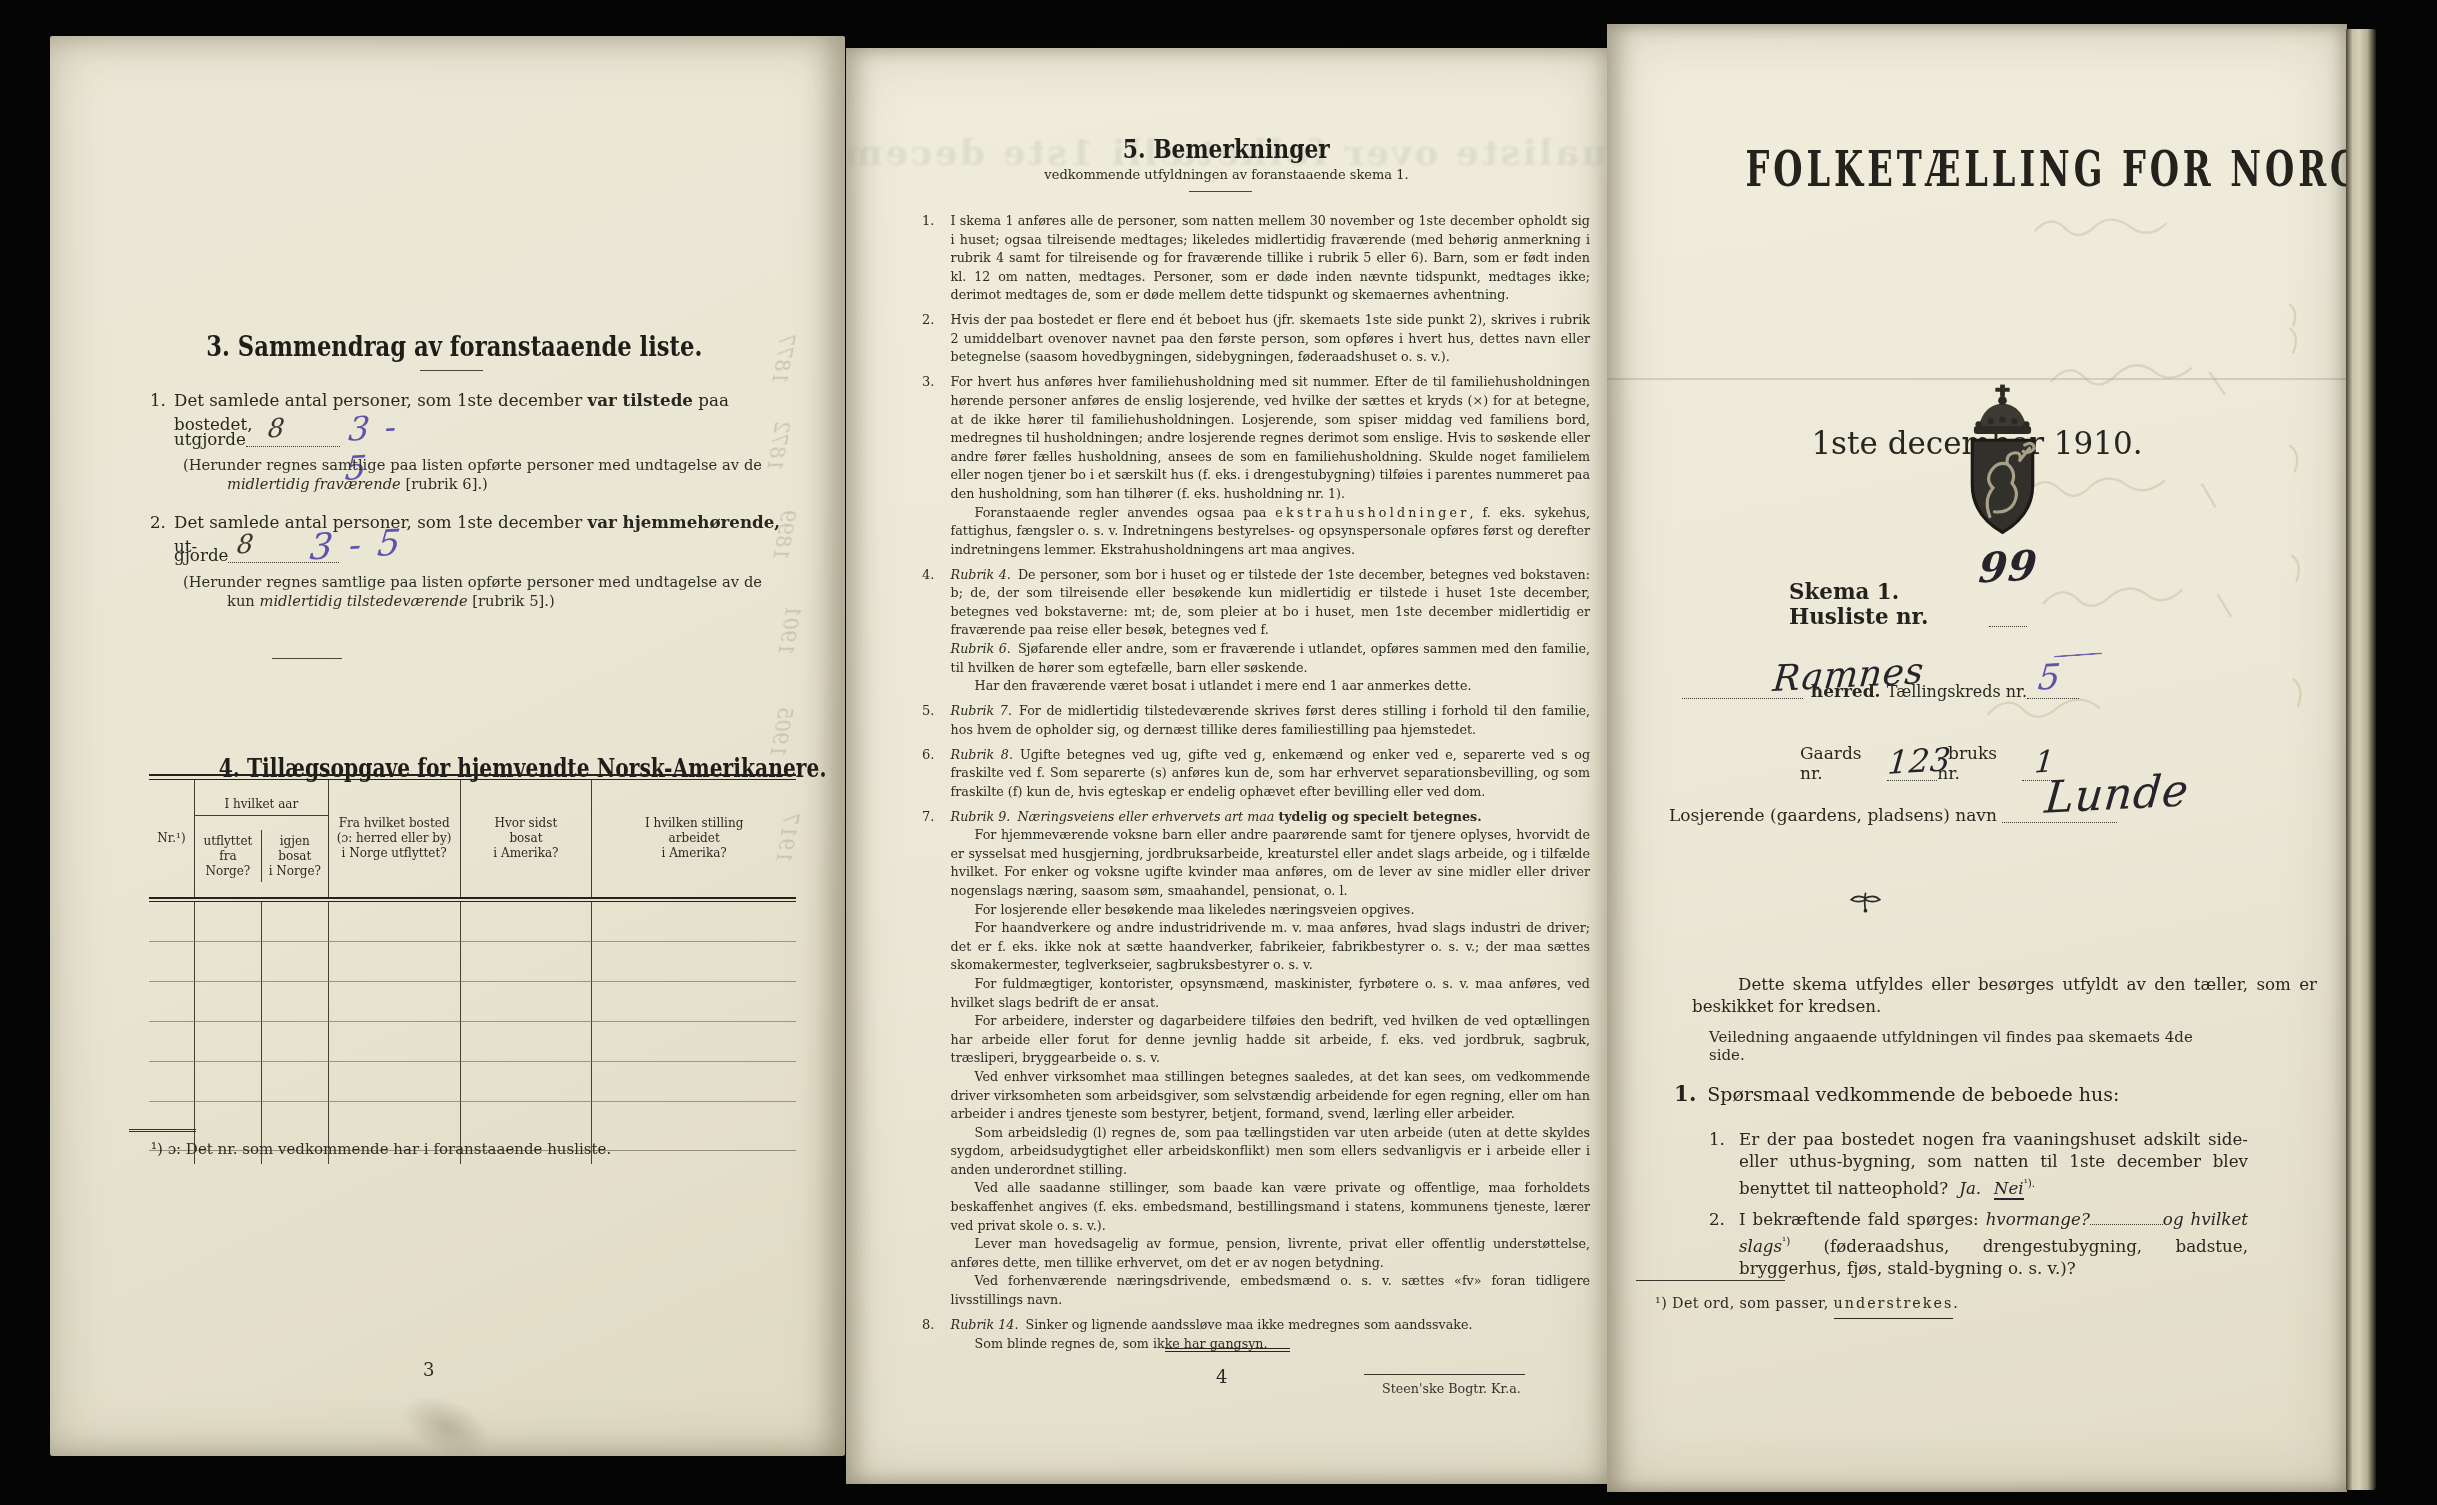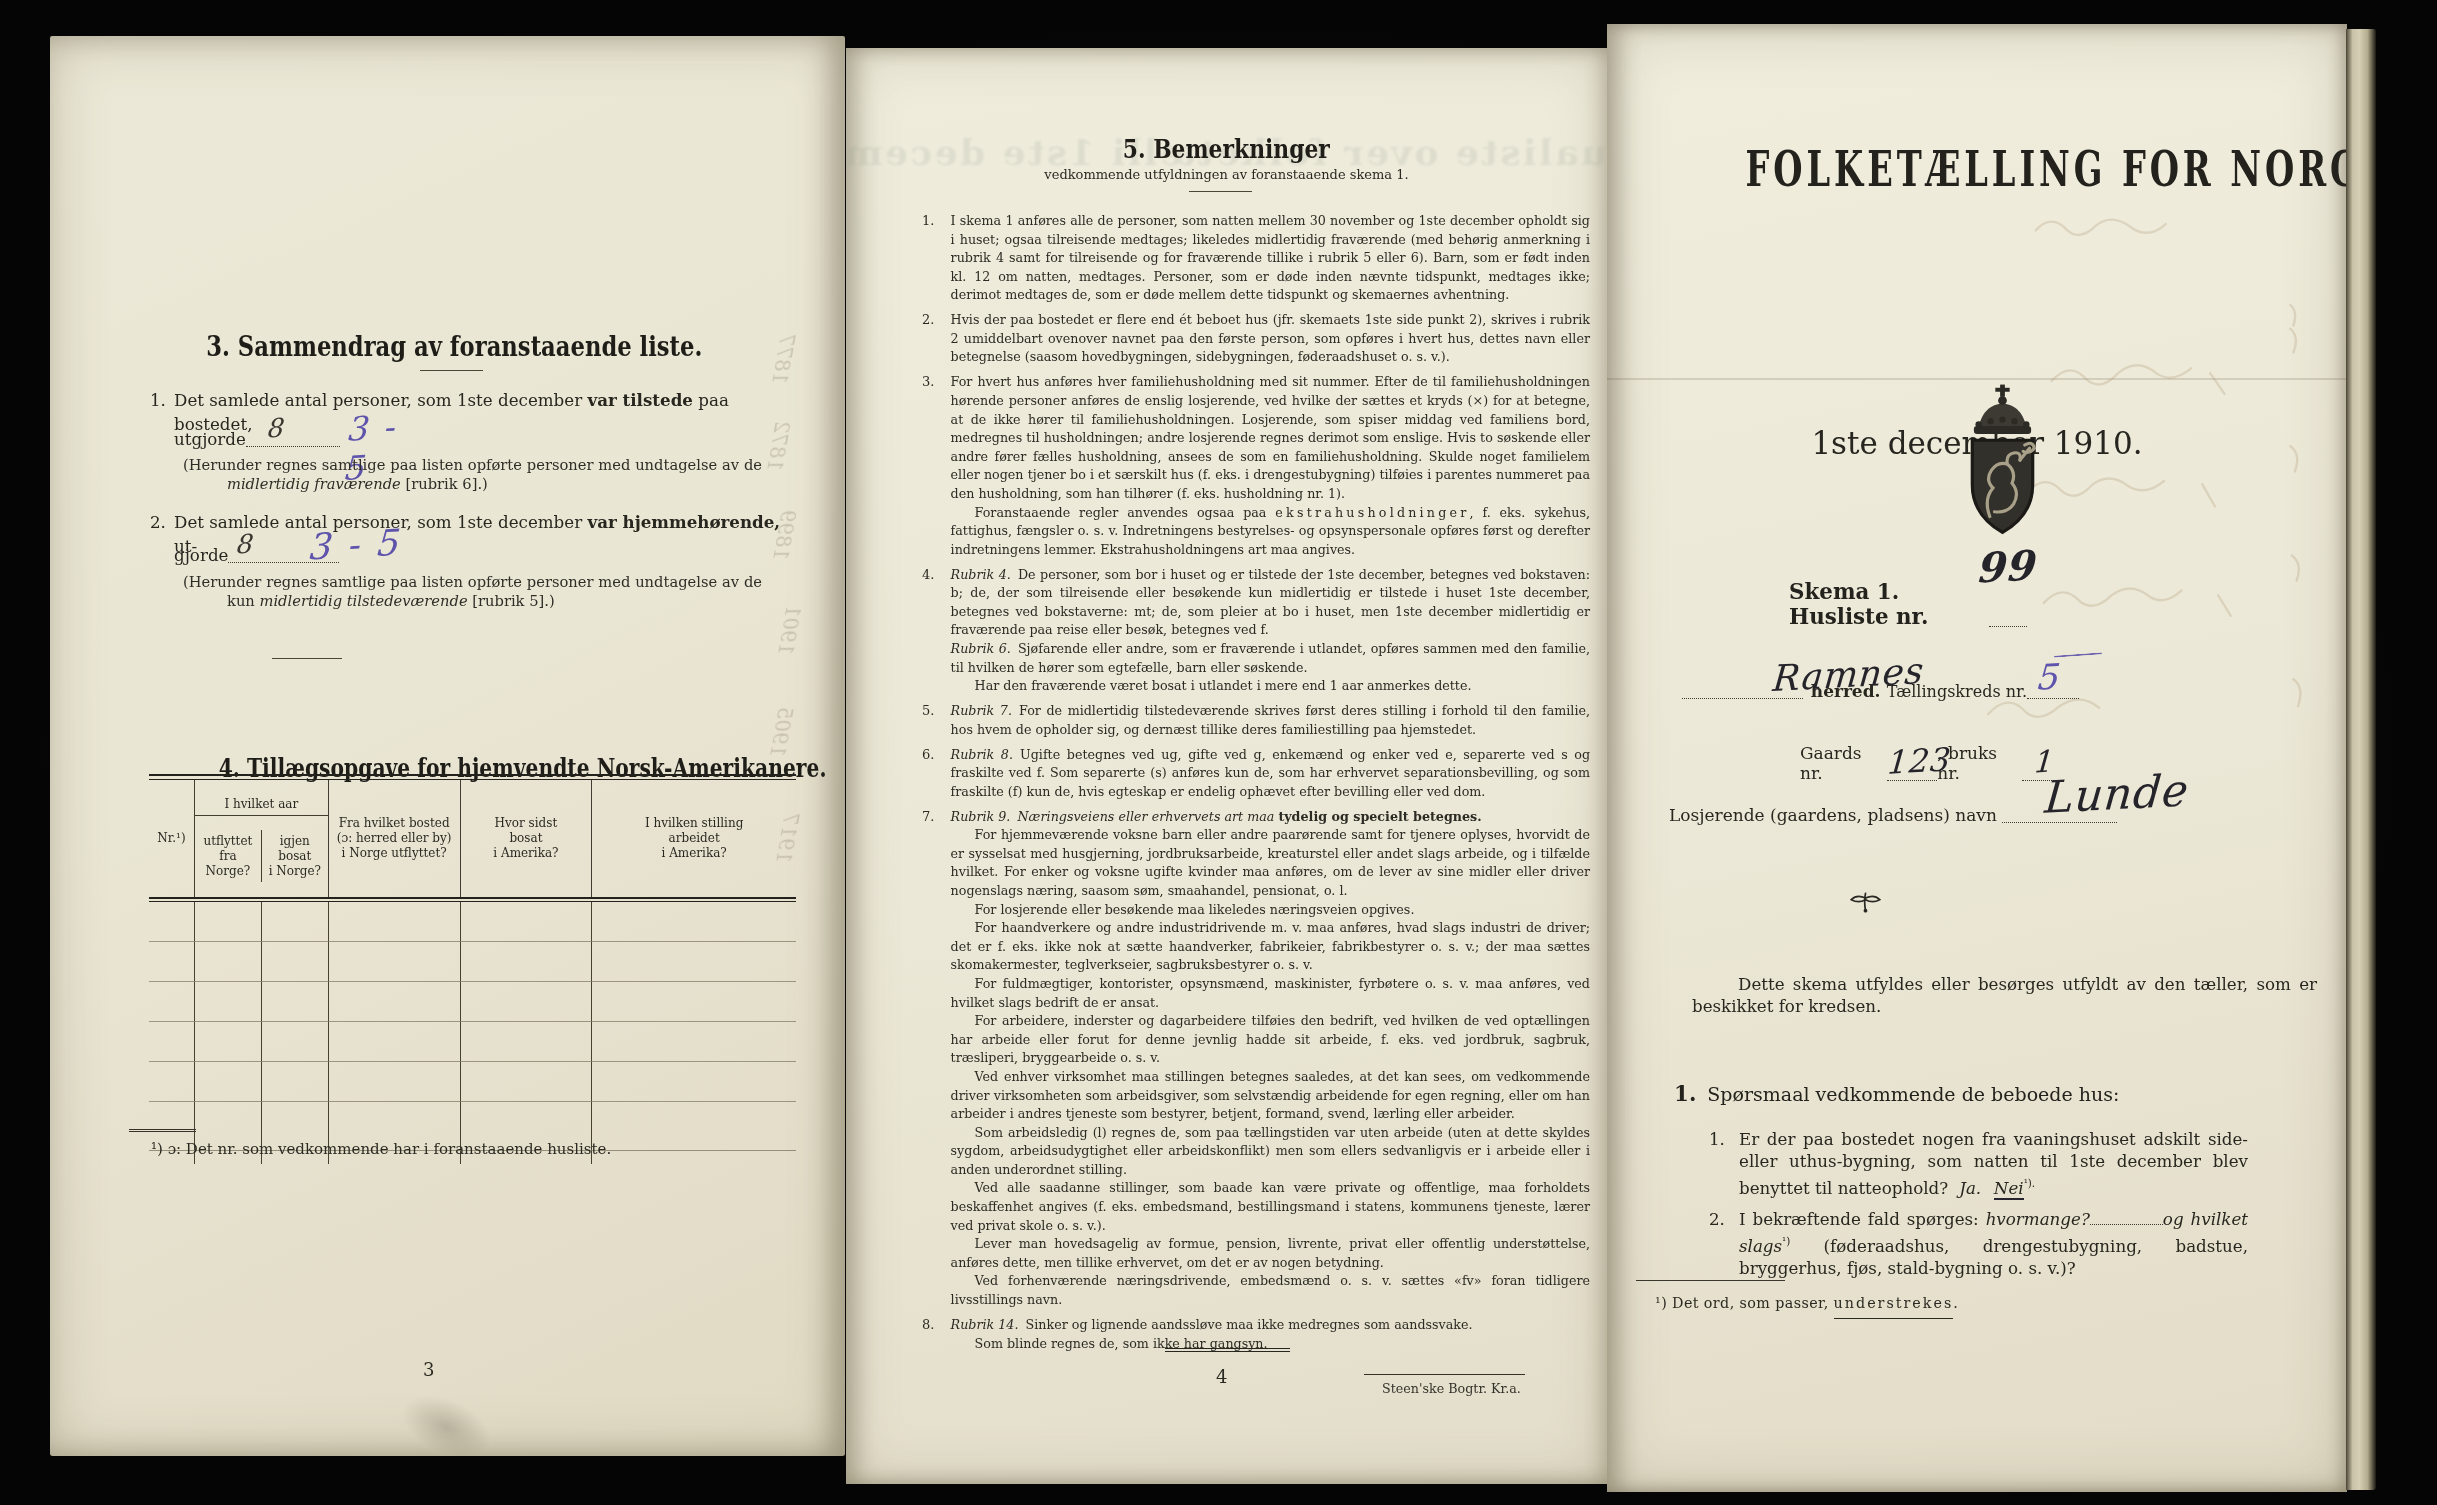--- a/index.html
+++ b/index.html
@@ -443,20 +443,21 @@
     <svg class="fleur" width="41" height="24" viewBox="0 0 52 30">
       <g fill="none" stroke="#2b2a24" stroke-width="2.2" stroke-linecap="round">
         <path d="M26 26 Q24 14 26 4"></path>
         <path d="M26 12 Q17 17 8 12 Q15 5 26 10"></path>
         <path d="M26 12 Q35 17 44 12 Q37 5 26 10"></path>
       </g>
       <circle cx="26" cy="26" r="2.4" fill="#2b2a24"></circle>
     </svg>
 
     <p class="rPara1">Dette skema utfyldes eller besørges utfyldt av den tæller, som er beskikket for kredsen.</p>
+    <p class="rPara2">Veiledning angaaende utfyldningen vil findes paa skemaets 4de side.</p>
 
     <div class="rQh">
       <b>1.</b><span>Spørsmaal vedkommende de beboede hus:</span>
     </div>
 
     <div class="rq" style="top:1104px;">
       <span class="qno">1.</span>
       <p><span>Er der paa bostedet nogen fra vaaningshuset adskilt side- eller uthus-bygning, som natten til 1ste december blev benyttet til natteophold?</span><span class="ja">Ja.</span><span class="nei">Nei</span><sup>¹).</sup></p>
     </div>
 

